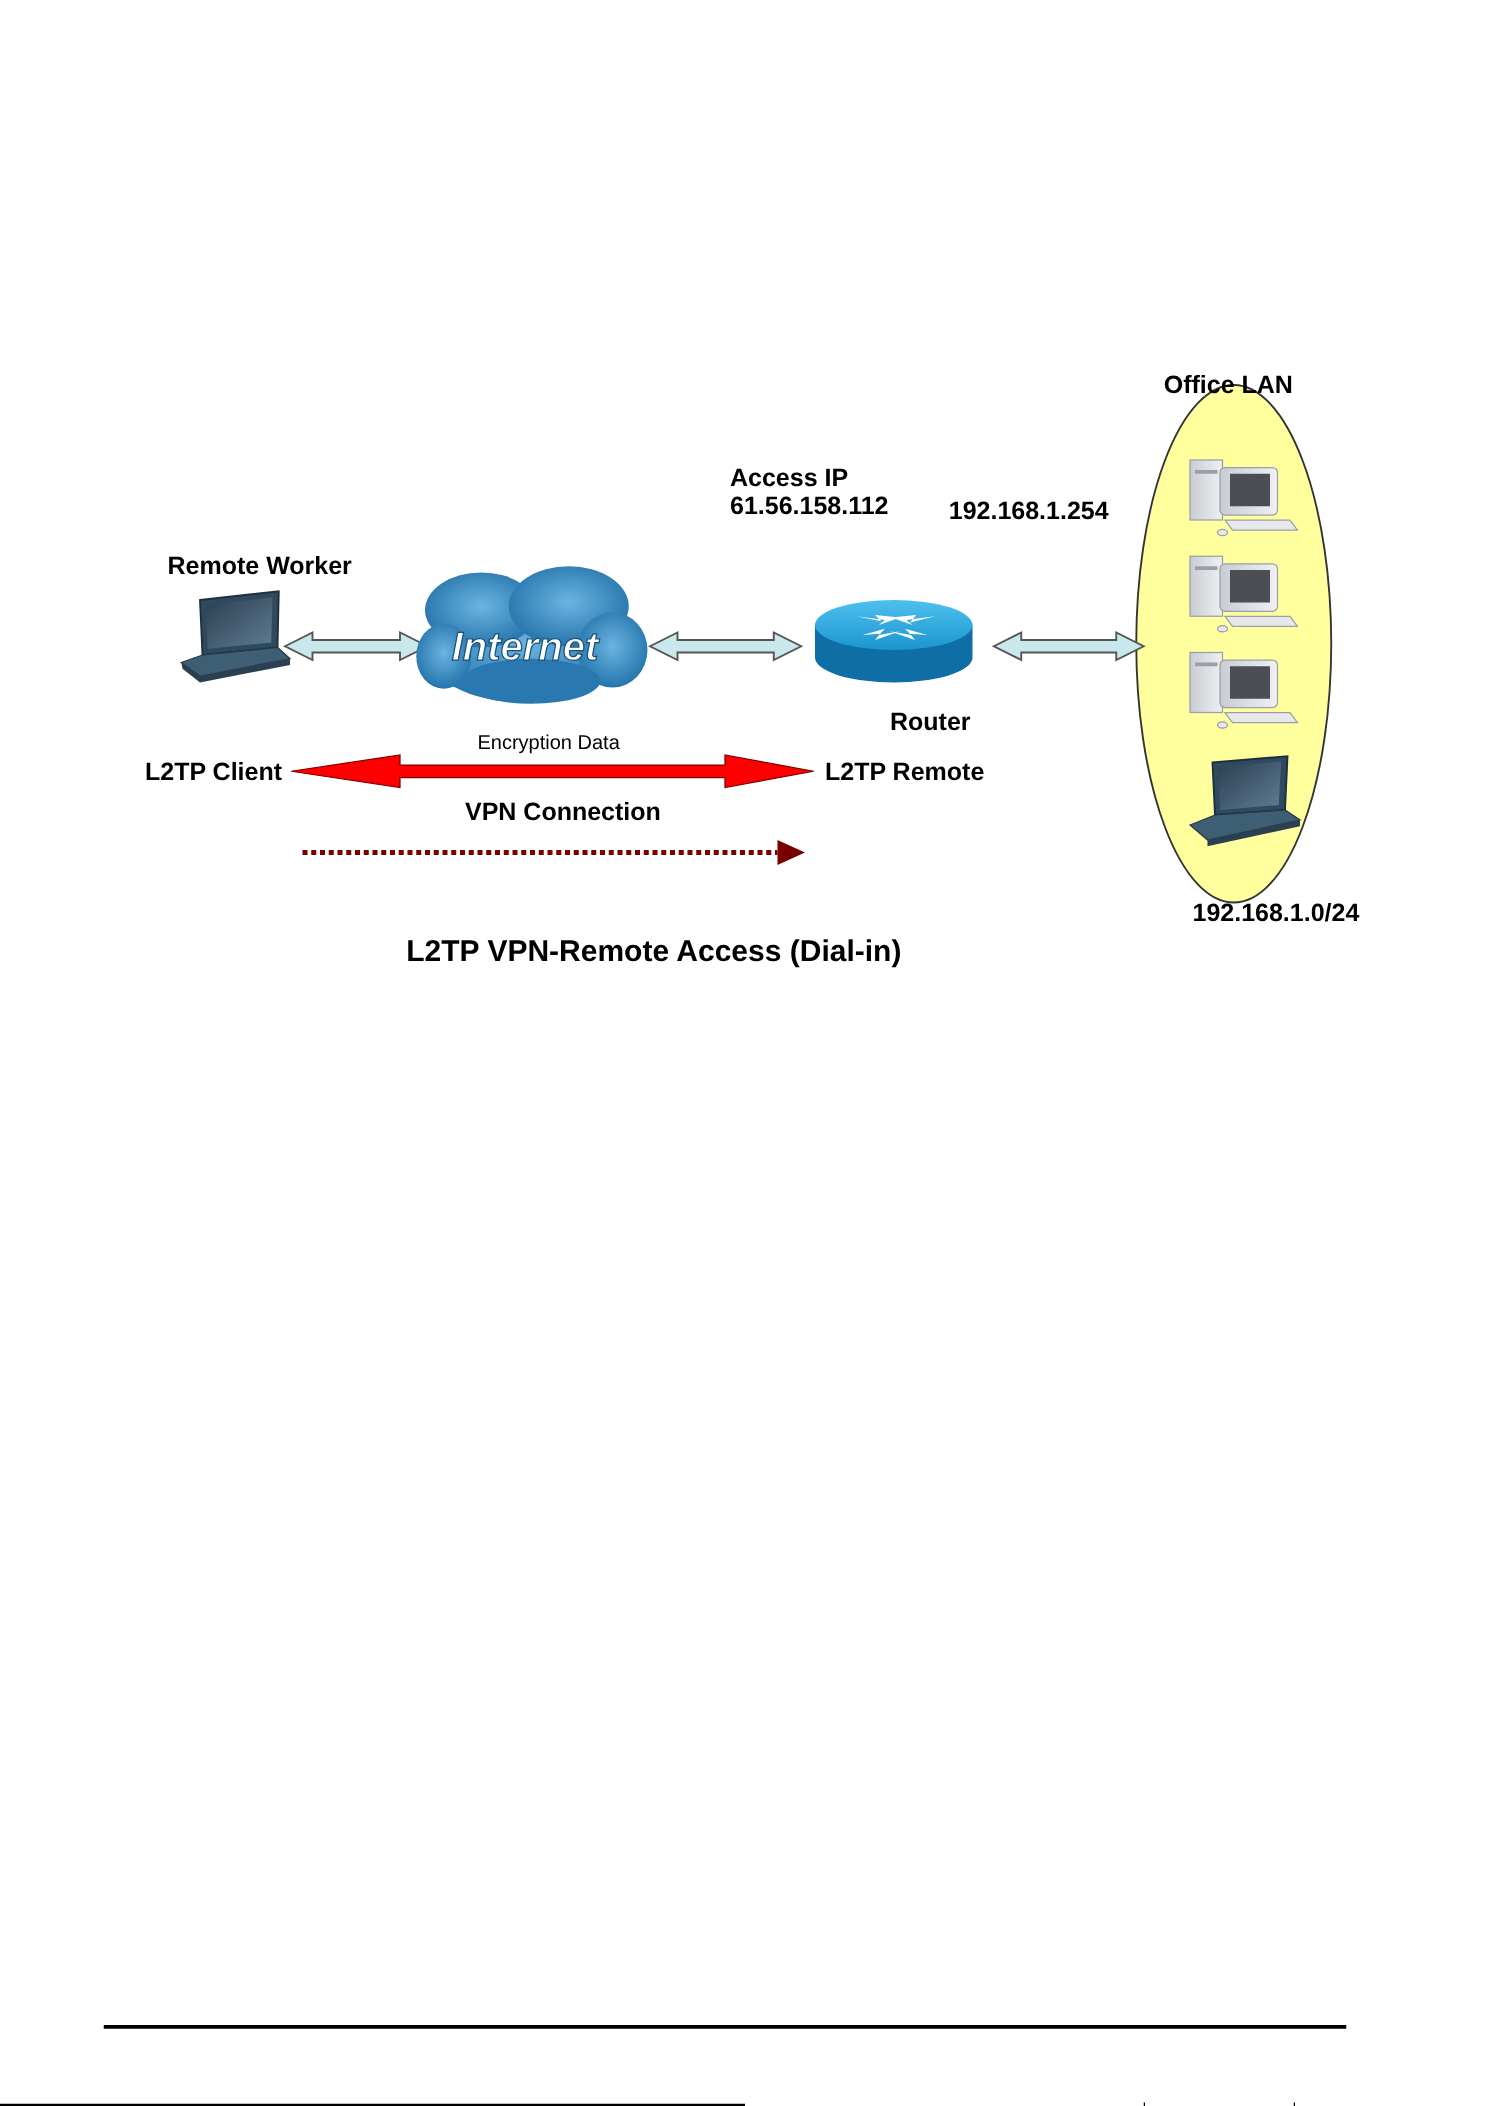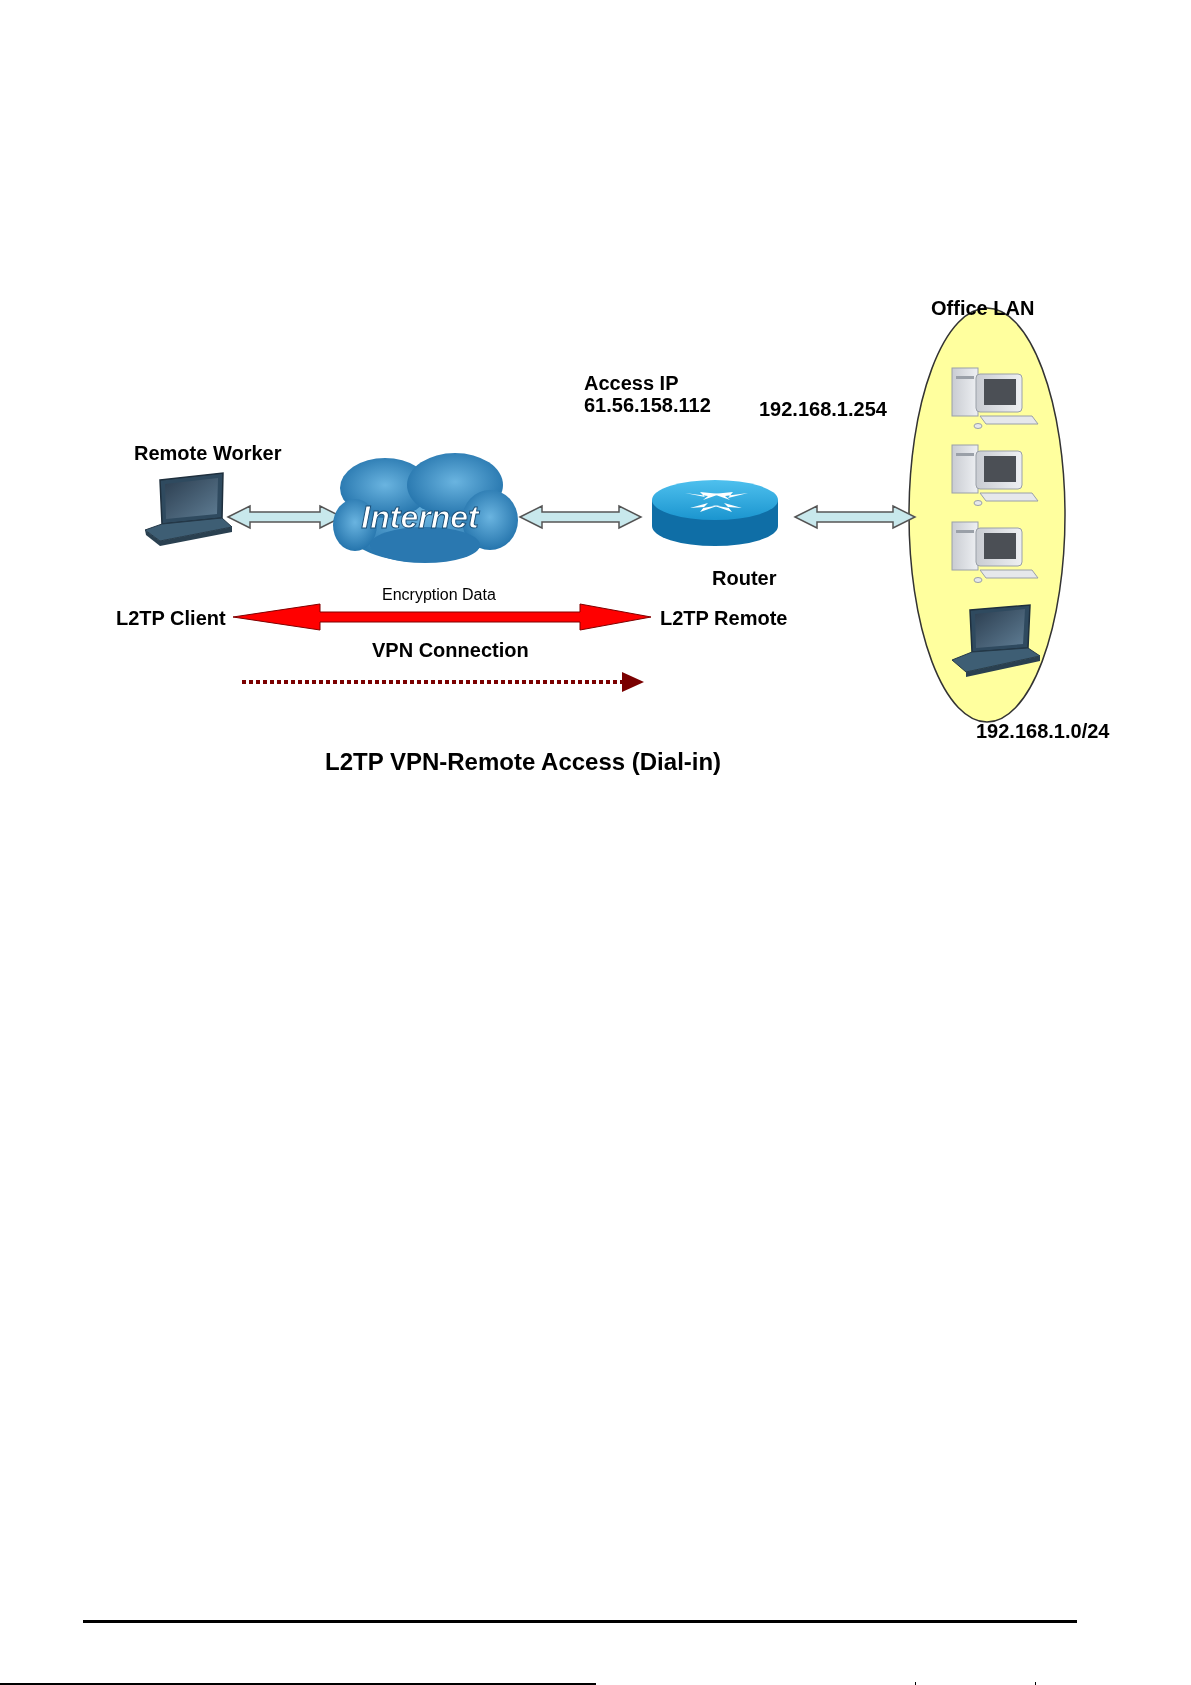--- a/index.html
+++ b/index.html
@@ -123,19 +123,19 @@
 <div class="abs lbl" style="left:931px; top:297px;">Office LAN</div>
 <div class="abs lbl" style="left:584px; top:372px;">Access IP</div>
 <div class="abs lbl" style="left:584px; top:394px;">61.56.158.112</div>
 <div class="abs lbl" style="left:759px; top:398px;">192.168.1.254</div>
 <div class="abs lbl" style="left:134px; top:442px;">Remote Worker</div>
 <div class="abs lbl" style="left:688px; top:567px;margin-left:24px;">Router</div>
 <div class="abs lbl-normal" style="left:382px; top:586px;">Encryption Data</div>
 <div class="abs lbl" style="left:116px; top:607px;">L2TP Client</div>
 <div class="abs lbl" style="left:660px; top:607px;">L2TP Remote</div>
 <div class="abs lbl" style="left:372px; top:639px;">VPN Connection</div>
-<div class="abs lbl" style="left:976px; top:720px;text-align:right;">192.168.1.0/24</div>
+<div class="abs lbl" style="left:954px; top:720px;text-align:right;">192.168.1.0/24</div>
 <div class="abs title" style="left:325px; top:748px;">L2TP VPN-Remote Access (Dial-in)</div>
 
 <div class="footer-rule"></div>
 <div class="bottom-rule"></div>
 <div class="tick" style="left:915px;"></div>
 <div class="tick" style="left:1035px;"></div>
 
 </body></html>

